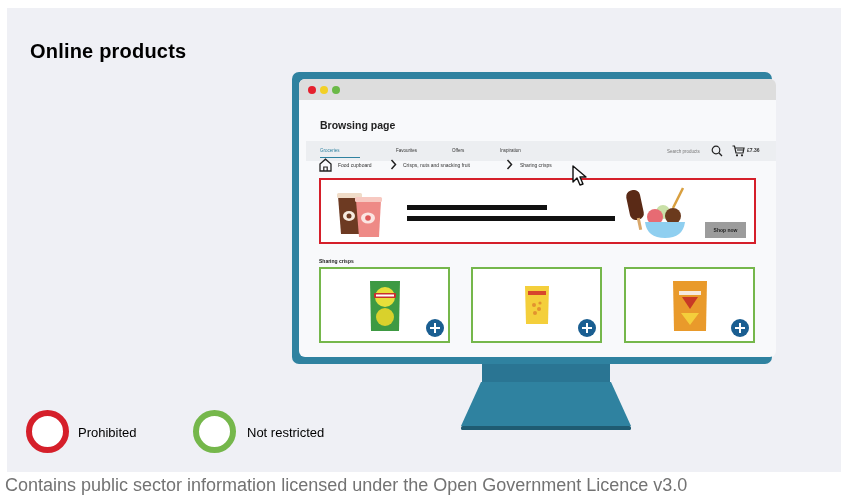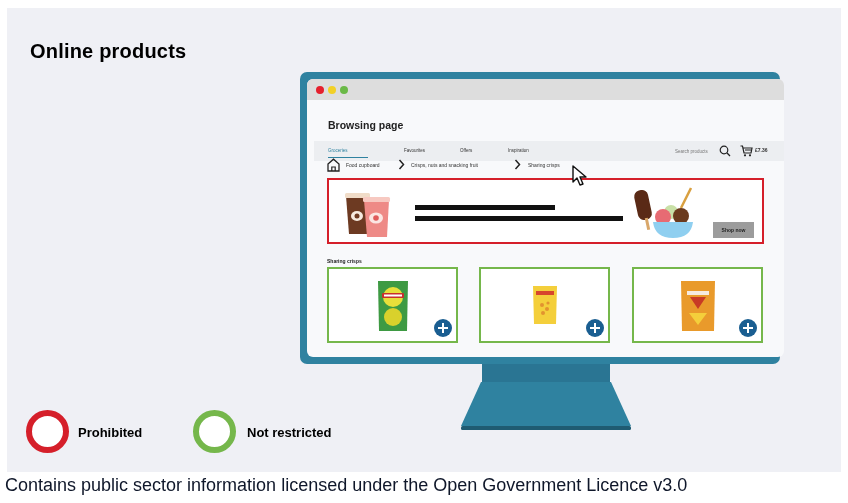--- a/index.html
+++ b/index.html
@@ -3,21 +3,21 @@
 <meta charset="utf-8">
 <style>
   * { box-sizing: border-box; margin: 0; padding: 0; }
   html, body { width: 848px; height: 503px; background: #ffffff; overflow: hidden; }
   body { position: relative; font-family: "Liberation Sans", sans-serif; }
 
   .panel { position: absolute; left: 7px; top: 8px; width: 834px; height: 464px; background: #eff0f5; }
   .title { position: absolute; left: 30px; top: 40px; font-size: 20px; font-weight: bold; color: #000; letter-spacing: 0.2px; }
 
   
-  .monitor { position: absolute; left: 300px; top: 72px; width: 480px; height: 292px; background: #2f82a0; border-radius: 7px; }
+  .monitor { position: absolute; left: 292px; top: 72px; width: 480px; height: 292px; background: #2f82a0; border-radius: 7px; }
   .screen { position: absolute; left: 7px; top: 7px; width: 477px; height: 278px; background: #f8f9fb; border-radius: 6px; overflow: hidden; }
   .chrome { position: absolute; left: 0; top: 0; width: 100%; height: 21px; background: #dddddd; }
   .dot { position: absolute; top: 7px; width: 8px; height: 8px; border-radius: 50%; }
   .dot.red { left: 9px; background: #e5202e; }
   .dot.yellow { left: 21px; background: #f2d027; }
   .dot.green { left: 33px; background: #6ab947; }
 
   .page-title { position: absolute; left: 21px; top: 40px; font-size: 10.5px; font-weight: bold; color: #222; }
 
   .navbar { position: absolute; left: 7px; top: 62px; width: 470px; height: 20px; background: #eceef1; }
@@ -53,23 +53,23 @@
   .add-btn::after { left: 8px; top: 4px; width: 2px; height: 10px; }
 
   
   .neck { position: absolute; left: 482px; top: 364px; width: 128px; height: 20px; background: #2a7593; }
   .base { position: absolute; left: 461px; top: 382px; width: 170px; height: 50px; }
 
   
   .legend-ring { position: absolute; width: 43px; height: 43px; border-radius: 50%; background: #fff; }
   .legend-ring.red { left: 26px; top: 410px; border: 6px solid #d51f2a; }
   .legend-ring.green { left: 193px; top: 410px; border: 6px solid #75b74b; }
-  .legend-label { position: absolute; top: 425px; font-size: 13px; font-weight: bold; color: #000; }
+  .legend-label { position: absolute; top: 425px; font-size: 13px; font-weight: normal; color: #000; }
 
-  .licence { position: absolute; left: 5px; top: 475px; font-size: 18px; color: #0f172a; white-space: nowrap; }
+  .licence { position: absolute; left: 5px; top: 475px; font-size: 18px; color: #737373; white-space: nowrap; }
 </style>
 </head>
 <body>
 
 <div class="panel"></div>
 <div class="title">Online products</div>
 
 <div class="monitor">
   <div class="screen">
     <div class="chrome">

